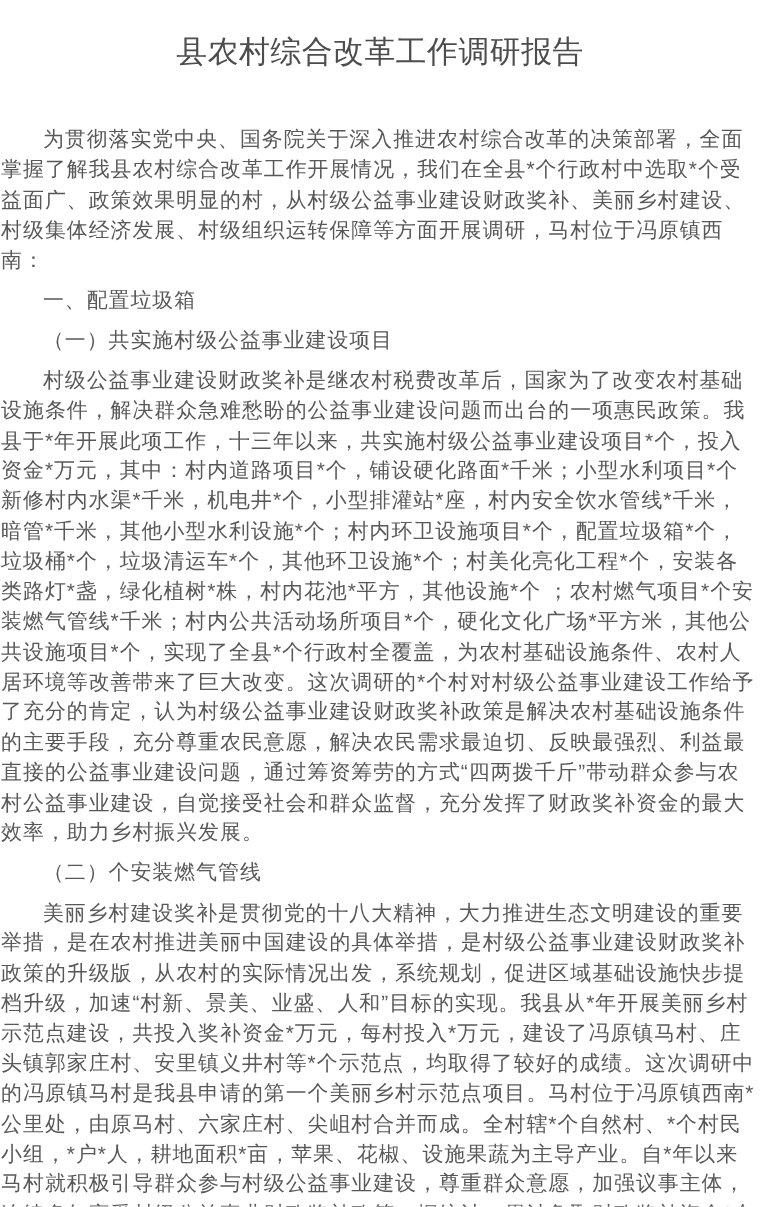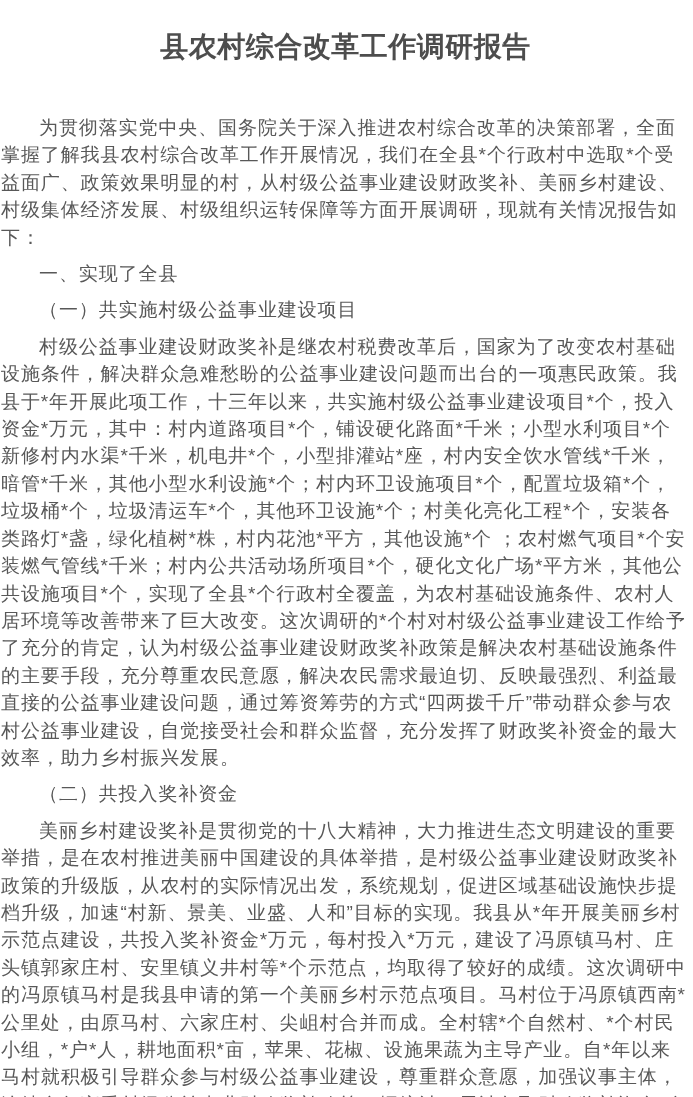--- a/index.html
+++ b/index.html
@@ -14,21 +14,21 @@
     font-family: "Liberation Sans", "DejaVu Sans", sans-serif;
   }
   .doc {
     width: 691px;
     padding: 0 1px;
     box-sizing: border-box;
   }
   .title {
     margin: 26px 0 46px 0;
     font-size: 28px;
-    font-weight: 700;
+    font-weight: 400;
     line-height: 42px;
     letter-spacing: 0.5px;
     text-align: center;
     color: #4d4d4d;
   }
   .para, .heading {
     margin: 9px 0;
     font-size: 19px;
     font-weight: 400;
     line-height: 27.4px;
@@ -38,24 +38,24 @@
     text-align: left;
     word-break: break-all;
   }
 </style>
 </head>
 <body>
 
 <div class="doc">
   <h1 class="title">县农村综合改革工作调研报告</h1>
 
-  <p class="para">为贯彻落实党中央、国务院关于深入推进农村综合改革的决策部署，全面掌握了解我县农村综合改革工作开展情况，我们在全县*个行政村中选取*个受益面广、政策效果明显的村，从村级公益事业建设财政奖补、美丽乡村建设、村级集体经济发展、村级组织运转保障等方面开展调研，现就有关情况报告如下：</p>
+  <p class="para">为贯彻落实党中央、国务院关于深入推进农村综合改革的决策部署，全面掌握了解我县农村综合改革工作开展情况，我们在全县*个行政村中选取*个受益面广、政策效果明显的村，从村级公益事业建设财政奖补、美丽乡村建设、村级集体经济发展、村级组织运转保障等方面开展调研，马村位于冯原镇西南：</p>
 
-  <h2 class="heading">一、实现了全县</h2>
+  <h2 class="heading">一、配置垃圾箱</h2>
 
   <h3 class="heading">（一）共实施村级公益事业建设项目</h3>
 
   <p class="para">村级公益事业建设财政奖补是继农村税费改革后，国家为了改变农村基础设施条件，解决群众急难愁盼的公益事业建设问题而出台的一项惠民政策。我县于*年开展此项工作，十三年以来，共实施村级公益事业建设项目*个，投入资金*万元，其中：村内道路项目*个，铺设硬化路面*千米；小型水利项目*个新修村内水渠*千米，机电井*个，小型排灌站*座，村内安全饮水管线*千米，暗管*千米，其他小型水利设施*个；村内环卫设施项目*个，配置垃圾箱*个，垃圾桶*个，垃圾清运车*个，其他环卫设施*个；村美化亮化工程*个，安装各类路灯*盏，绿化植树*株，村内花池*平方，其他设施*个 ；农村燃气项目*个安装燃气管线*千米；村内公共活动场所项目*个，硬化文化广场*平方米，其他公共设施项目*个，实现了全县*个行政村全覆盖，为农村基础设施条件、农村人居环境等改善带来了巨大改变。这次调研的*个村对村级公益事业建设工作给予了充分的肯定，认为村级公益事业建设财政奖补政策是解决农村基础设施条件的主要手段，充分尊重农民意愿，解决农民需求最迫切、反映最强烈、利益最直接的公益事业建设问题，通过筹资筹劳的方式“四两拨千斤”带动群众参与农村公益事业建设，自觉接受社会和群众监督，充分发挥了财政奖补资金的最大效率，助力乡村振兴发展。</p>
 
-  <h3 class="heading">（二）共投入奖补资金</h3>
+  <h3 class="heading">（二）个安装燃气管线</h3>
 
   <p class="para">美丽乡村建设奖补是贯彻党的十八大精神，大力推进生态文明建设的重要举措，是在农村推进美丽中国建设的具体举措，是村级公益事业建设财政奖补政策的升级版，从农村的实际情况出发，系统规划，促进区域基础设施快步提档升级，加速“村新、景美、业盛、人和”目标的实现。我县从*年开展美丽乡村示范点建设，共投入奖补资金*万元，每村投入*万元，建设了冯原镇马村、庄头镇郭家庄村、安里镇义井村等*个示范点，均取得了较好的成绩。这次调研中的冯原镇马村是我县申请的第一个美丽乡村示范点项目。马村位于冯原镇西南*公里处，由原马村、六家庄村、尖岨村合并而成。全村辖*个自然村、*个村民小组，*户*人，耕地面积*亩，苹果、花椒、设施果蔬为主导产业。自*年以来马村就积极引导群众参与村级公益事业建设，尊重群众意愿，加强议事主体，连续多年享受村级公益事业财政奖补政策，据统计，累计争取财政奖补资金*余万元，群众筹资筹劳*余万元，同时，村上充分发挥财政资金的作用，多渠道筹</p>
 </div>
 
 </body></html>

